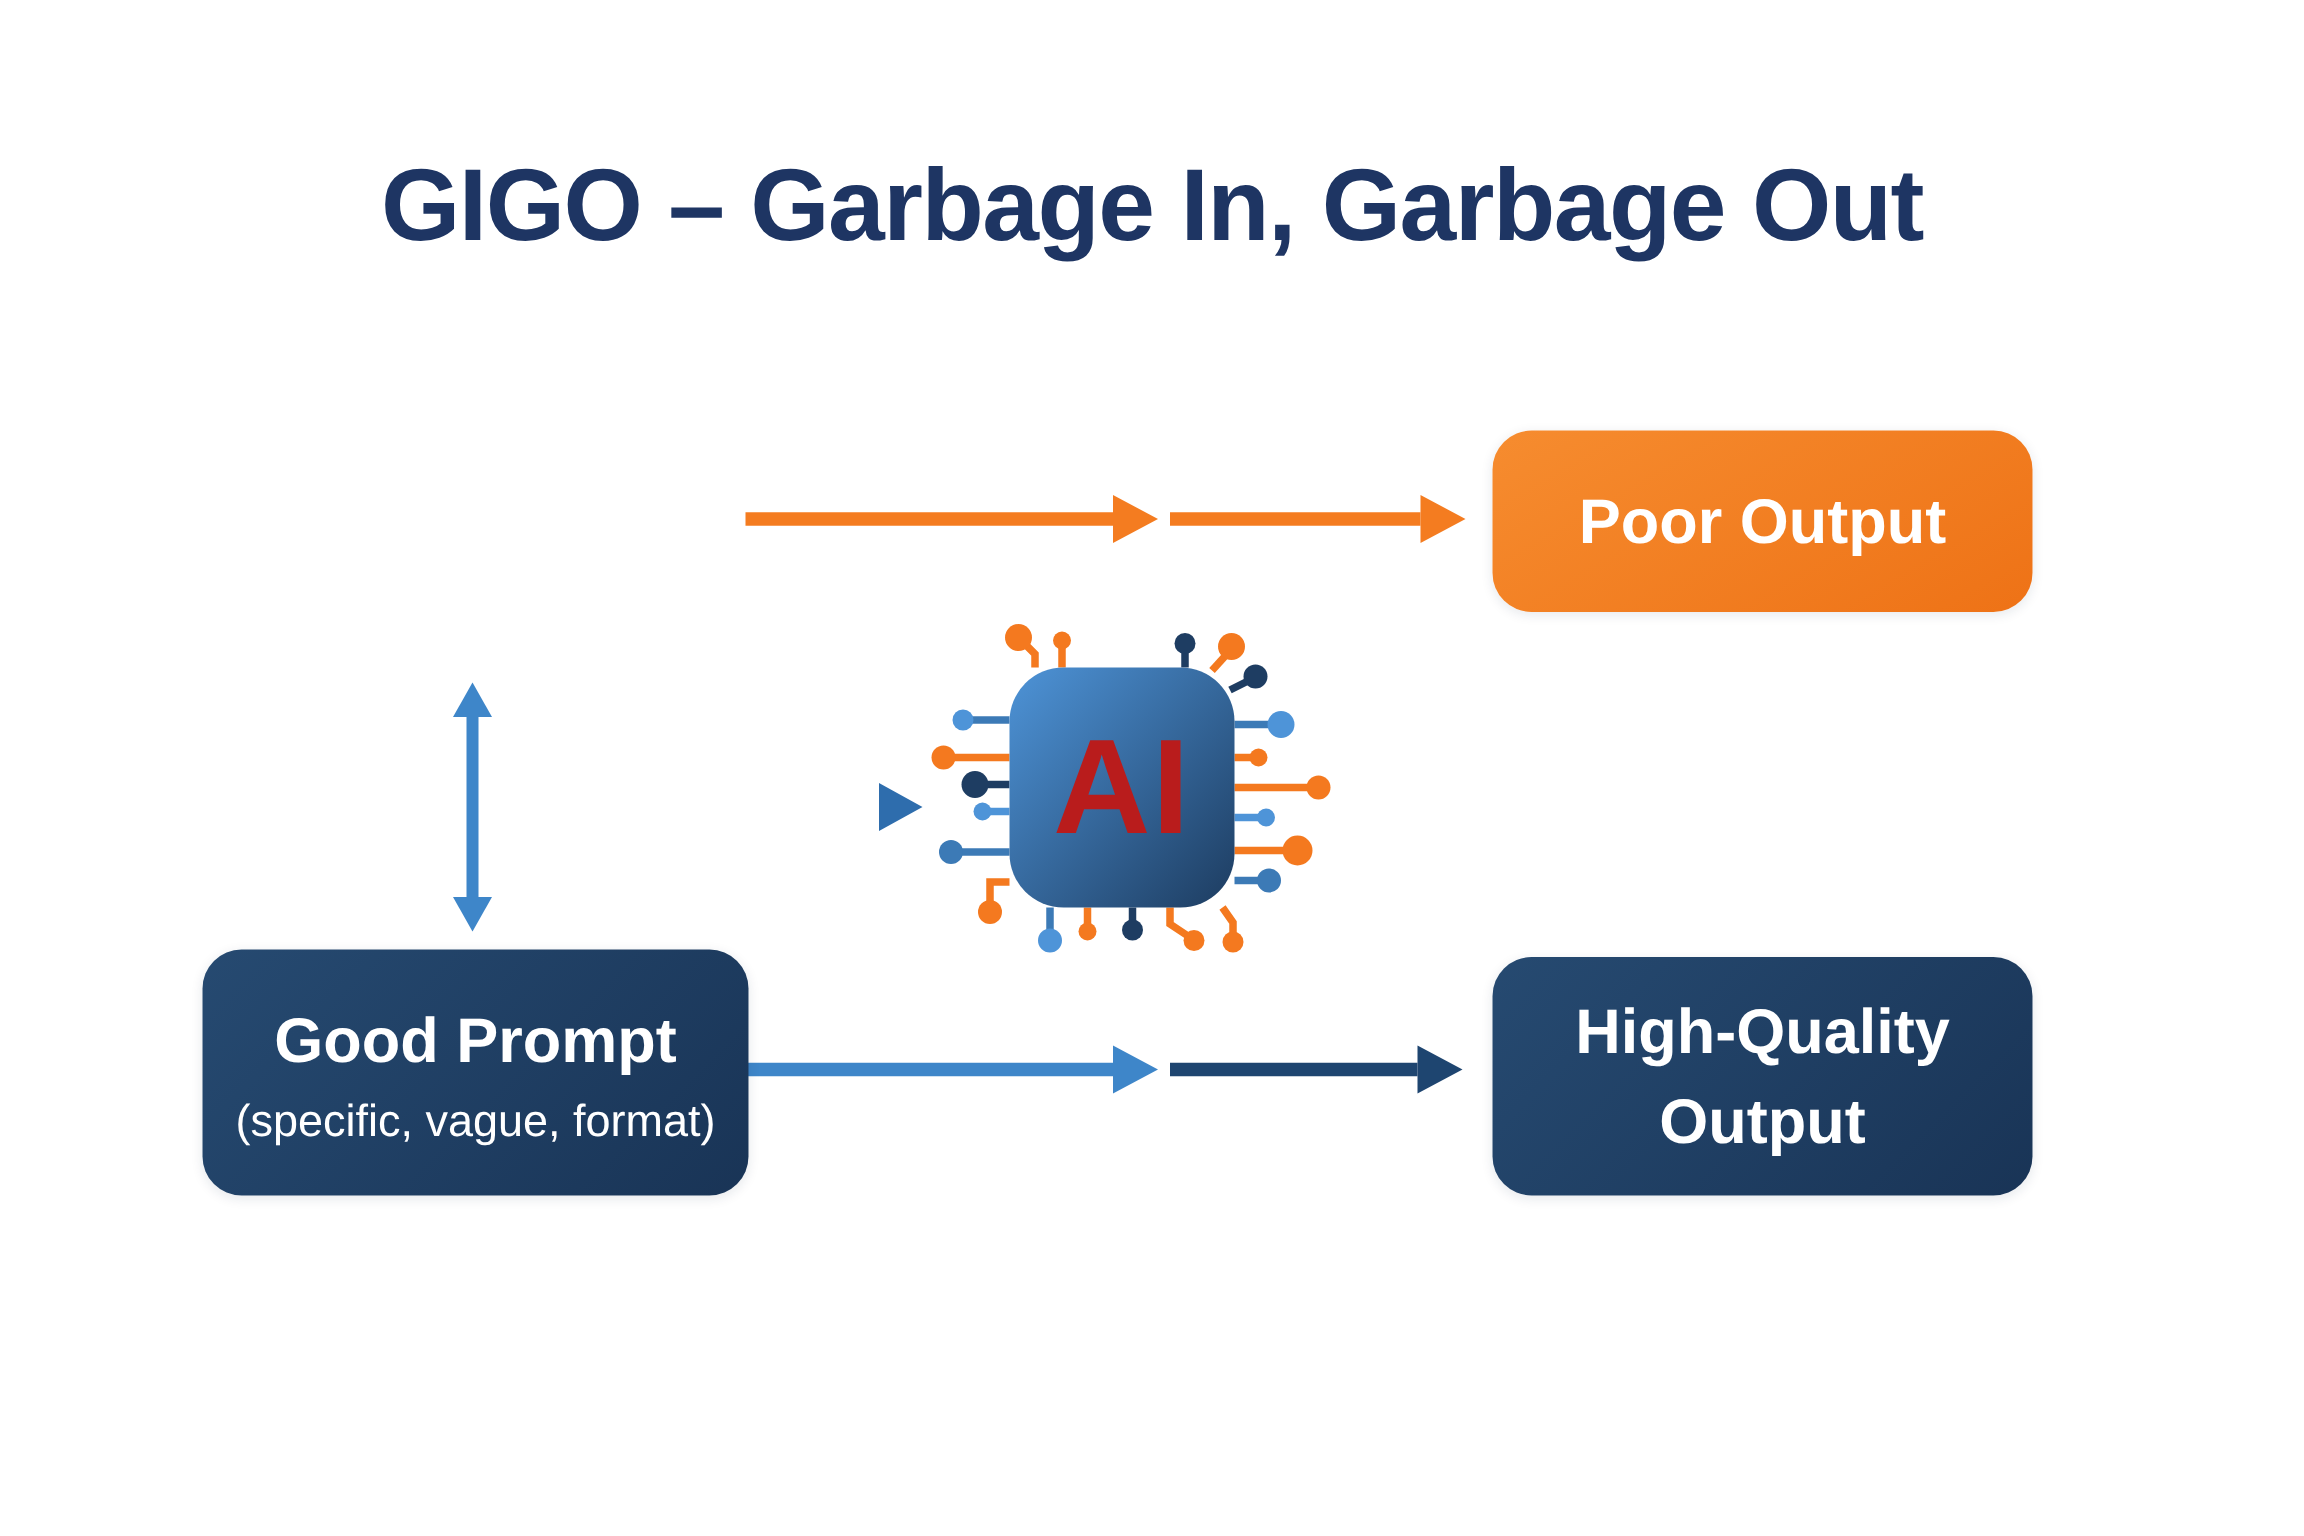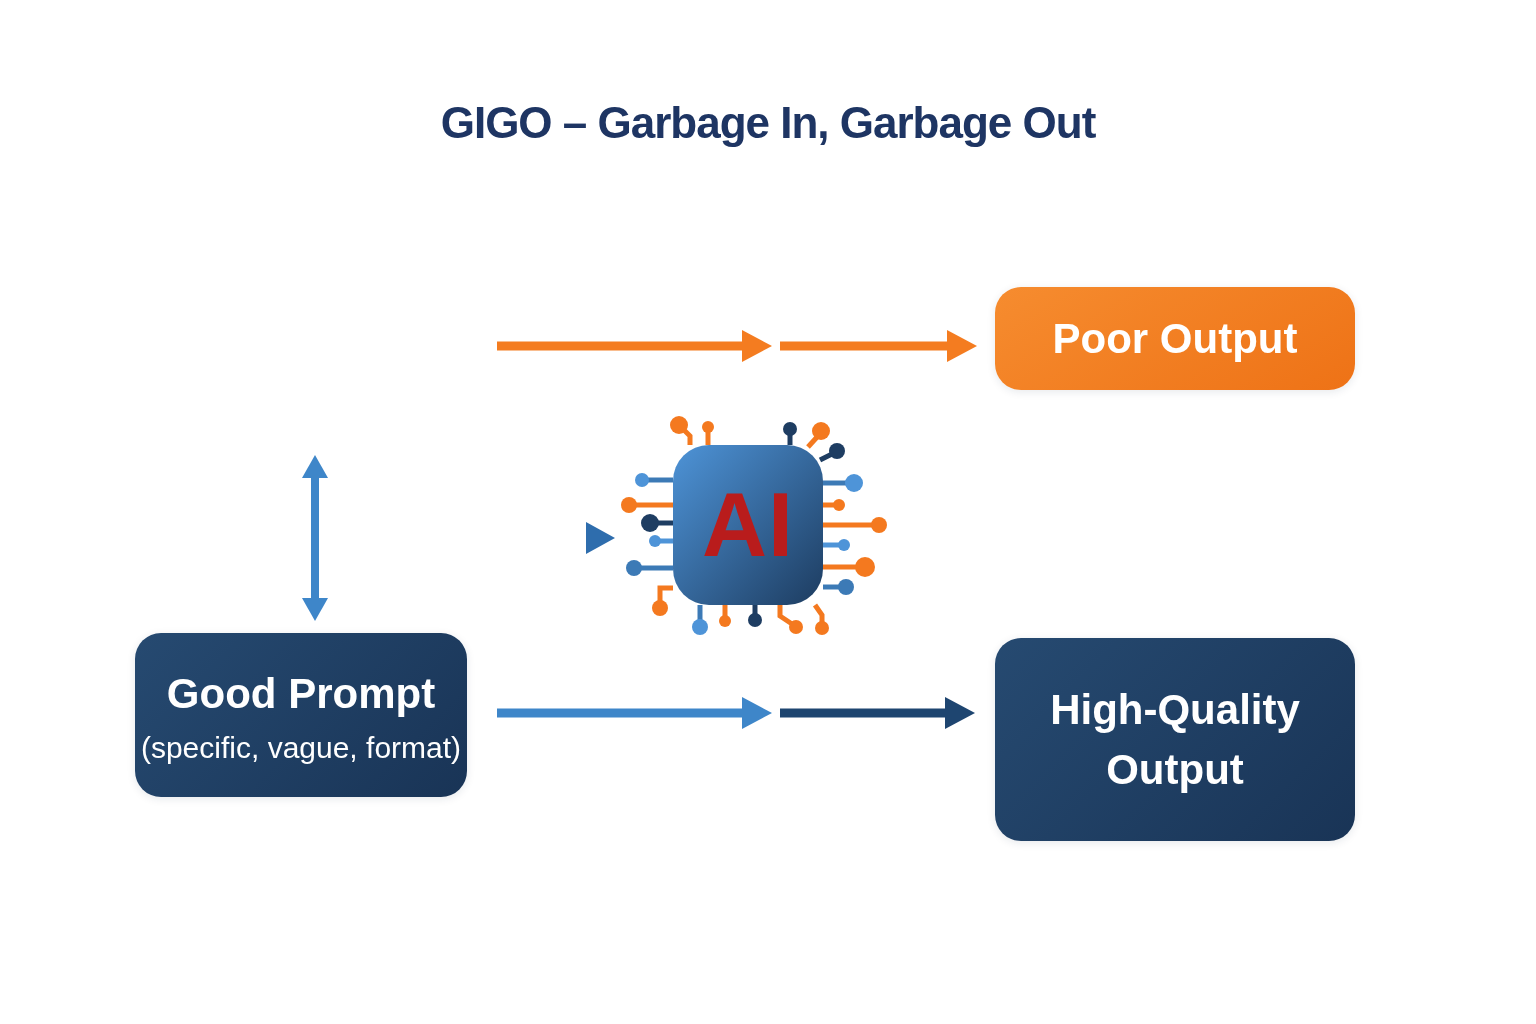--- a/index.html
+++ b/index.html
@@ -32,21 +32,21 @@
     font-family: "Liberation Sans", sans-serif;
     overflow: hidden;
   }
   .title {
     position: absolute;
     top: 98px;
     left: 0;
     width: 100%;
     margin: 0;
     text-align: center;
-    font-size: 44px;
+    font-size: 68px;
     font-weight: bold;
     letter-spacing: -1px;
     color: var(--title-text);
   }
   .connectors {
     position: absolute;
     left: 0; top: 0;
     width: 1536px; height: 1024px;
   }
   .node {
@@ -69,30 +69,30 @@
     font-size: 30px;
     font-weight: normal;
     margin-top: 6px;
     line-height: 1.2;
   }
   .node-poor-prompt {
     left: 135px; top: 283px; width: 360px; height: 167px;
     background: linear-gradient(135deg, var(--prompt-blue-light), var(--prompt-blue-dark));
   }
   .node-poor-output {
-    left: 995px; top: 287px; width: 360px; height: 103px;
+    left: 995px; top: 287px; width: 360px; height: 121px;
     background: linear-gradient(150deg, var(--orange-light), var(--orange-dark));
     align-items: center;
   }
   .node-good-prompt {
-    left: 135px; top: 633px; width: 332px; height: 164px;
+    left: 135px; top: 633px; width: 364px; height: 164px;
     background: linear-gradient(135deg, var(--navy-light), var(--navy-dark));
   }
   .node-high-quality-output {
-    left: 995px; top: 638px; width: 360px; height: 203px;
+    left: 995px; top: 638px; width: 360px; height: 159px;
     padding: 0 44px;
     background: linear-gradient(135deg, var(--navy-light), var(--navy-dark));
   }
   .ai-chip {
     position: absolute;
     left: 620px; top: 412px;
     width: 270px; height: 240px;
   }
   .ai-chip svg { position: absolute; left: 0; top: 0; }
   .ai-label {

